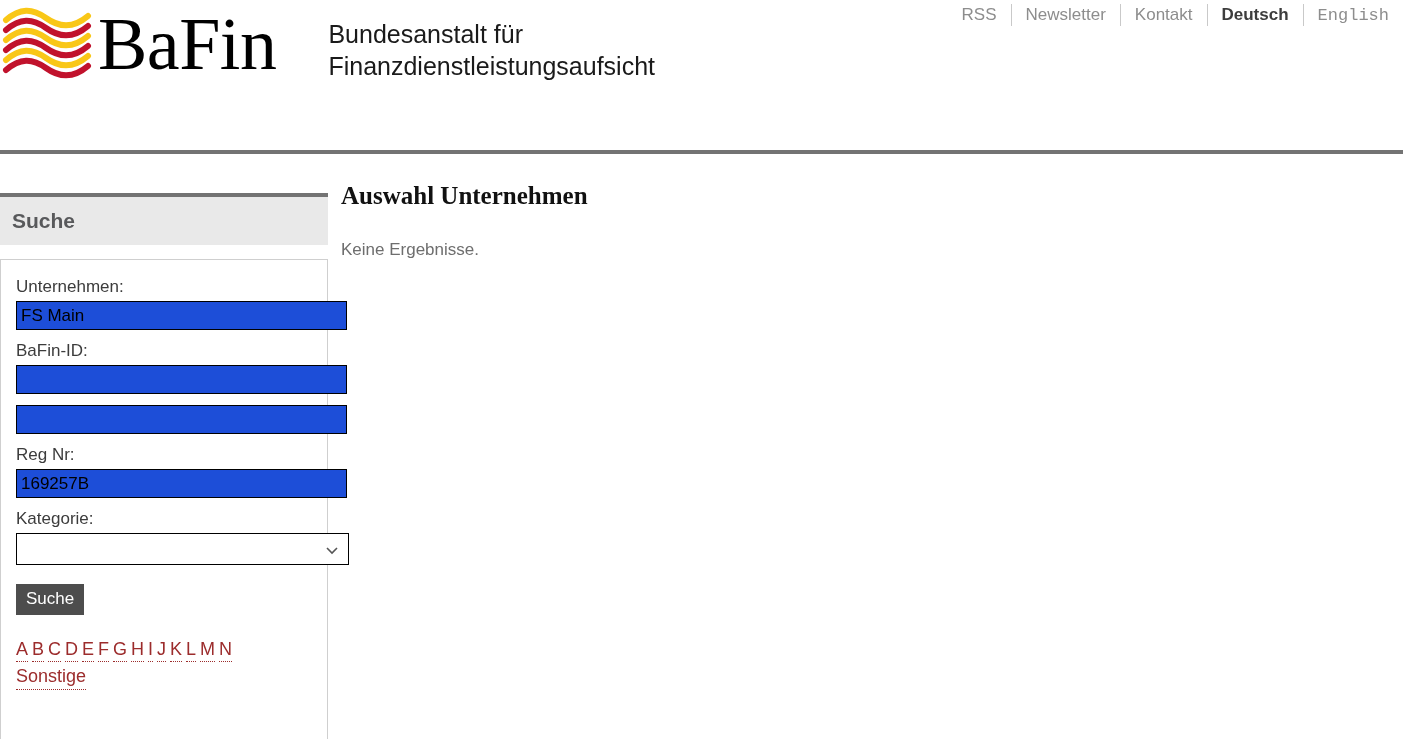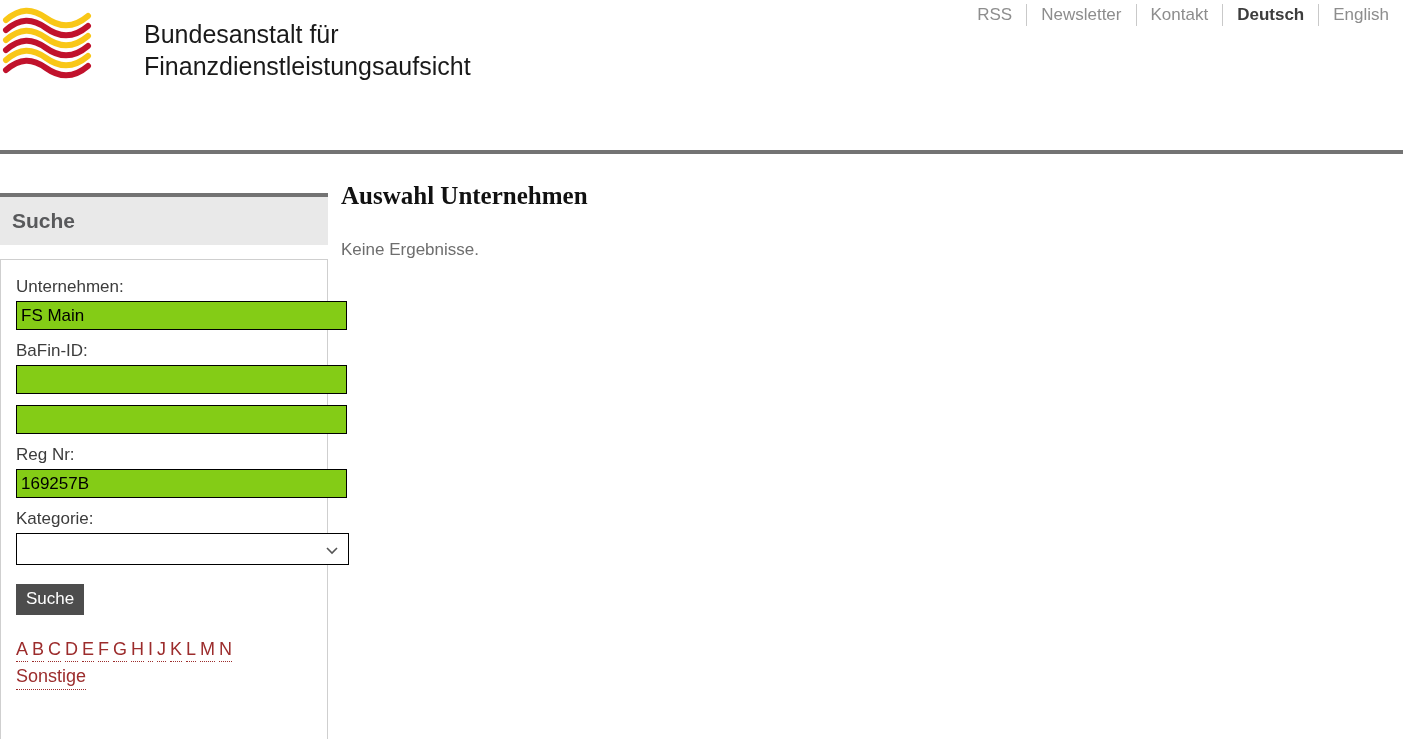--- a/index.html
+++ b/index.html
@@ -23,21 +23,21 @@
   }
   .topnav a {
     color: #8d8d8d;
     text-decoration: none;
     padding: 0 14px;
   }
   .topnav a.active {
     color: #3d3d3d;
     font-weight: bold;
   }
-  .topnav a.last { padding-right: 0; }
+  .topnav a.last { padding-right: 0; font-family: Liberation Mono, monospace; }
   .topnav .sep {
     width: 1px; height: 22px;
     background: #c9c9c9;
   }
 
   
   .header {
     position: relative;
     height: 152px;
   }
@@ -116,21 +116,21 @@
     font-size: 17px;
     color: #3c3c3c;
     margin-bottom: 4px;
     display: block;
   }
   .field-input {
     display: block;
     width: 331px;
     height: 29px;
     border: 1px solid #000000;
-    background: #84cc16;
+    background: #1d4ed8;
     font-family: "Liberation Sans", sans-serif;
     font-size: 17px;
     color: #000000;
     padding: 0 4px;
     margin-bottom: 11px;
     outline: none;
   }
   .field-select {
     position: relative;
     width: 333px;
@@ -209,20 +209,21 @@
     <svg class="wave-mark" viewBox="0 0 90 78">
       <g fill="none" stroke-width="6" stroke-linecap="round">
         <path d="M4 14 C 18 2, 30 2, 44 12 S 72 22, 86 10" stroke="#f9c717"></path>
         <path d="M4 24 C 18 12, 30 12, 44 22 S 72 32, 86 20" stroke="#c1122c"></path>
         <path d="M4 34 C 18 22, 30 22, 44 32 S 72 42, 86 30" stroke="#f9c717"></path>
         <path d="M4 44 C 18 32, 30 32, 44 42 S 72 52, 86 40" stroke="#c1122c"></path>
         <path d="M4 54 C 18 42, 30 42, 44 52 S 72 62, 86 50" stroke="#f9c717"></path>
         <path d="M4 64 C 18 52, 30 52, 44 62 S 72 72, 86 60" stroke="#c1122c"></path>
       </g>
     </svg>
+    <div class="wordmark">BaFin</div>
     <div class="subtitle">
       <div>Bundesanstalt für</div>
       <div>Finanzdienstleistungsaufsicht</div>
     </div>
   </div>
 
   <div class="header-rule"></div>
 </div>
 
 <div class="page">

